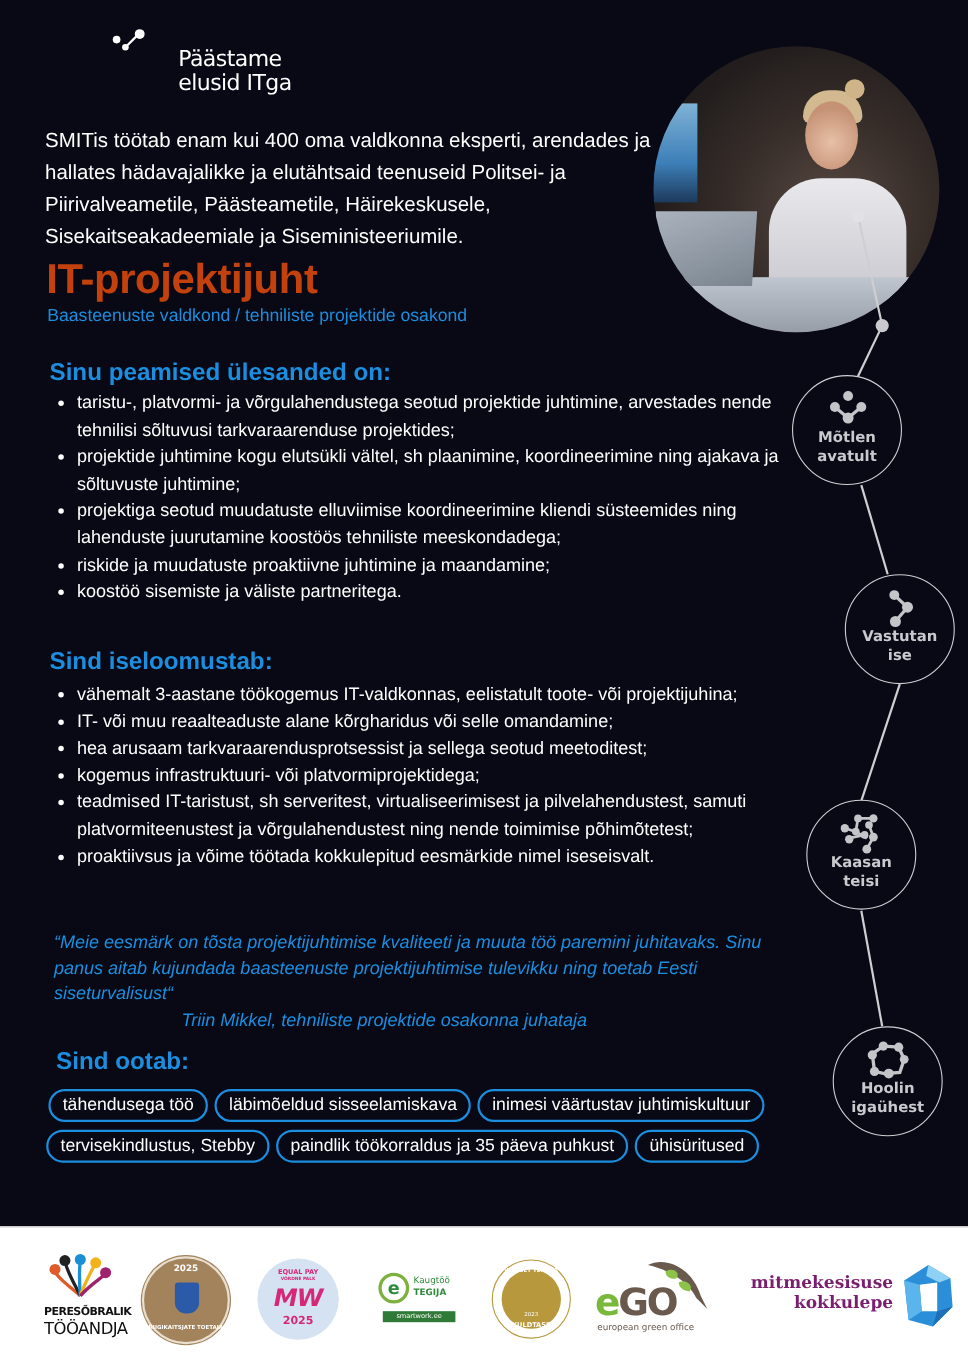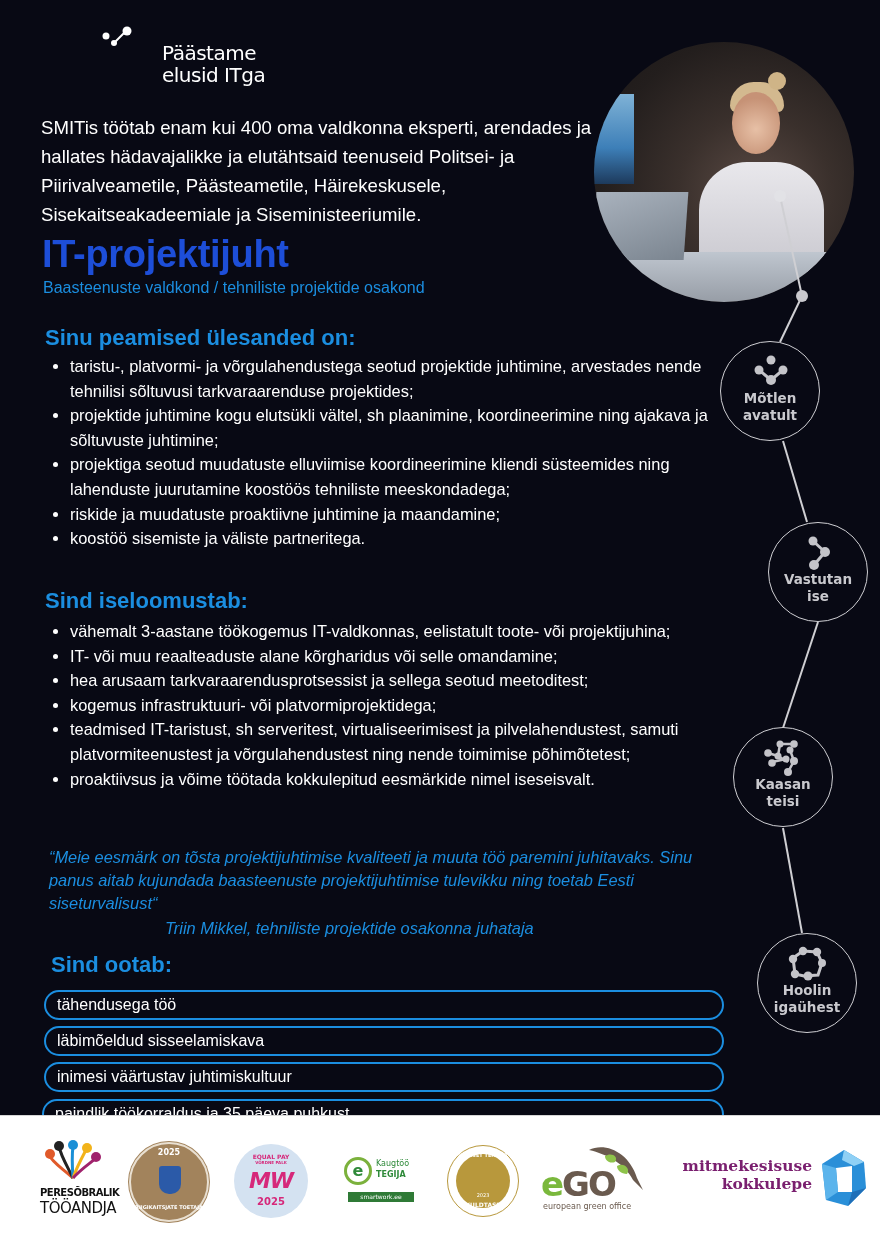--- a/index.html
+++ b/index.html
@@ -9,33 +9,33 @@
   .dark { position: absolute; left: 0; top: 0; width: 880px; height: 1115px; background: #080914; }
   .footer { position: absolute; left: 0; top: 1115px; width: 880px; height: 129px; background: #ffffff; border-top: 1px solid #d6d6d6; }
 
   
   .logo { position: absolute; left: 48px; top: 26px; width: 240px; height: 64px; }
   .logo-word { position: absolute; left: 0; top: 12px; font-family: "DejaVu Sans", sans-serif; font-weight: bold; font-size: 52px; color: #ffffff; letter-spacing: -2px; line-height: 56px; }
   .logo-tag { position: absolute; left: 114px; top: 16px; font-family: "DejaVu Sans", sans-serif; font-size: 20px; line-height: 22px; color: #ffffff; letter-spacing: -0.5px; }
 
   .intro { position: absolute; left: 41px; top: 113px; width: 560px; font-size: 18.6px; line-height: 29px; color: #ffffff; }
 
-  .title { position: absolute; left: 42px; top: 231px; font-size: 38px; font-weight: bold; color: #1d4ed8; letter-spacing: -0.3px; line-height: 46px; }
+  .title { position: absolute; left: 42px; top: 231px; font-size: 38px; font-weight: bold; color: #c2410c; letter-spacing: -0.3px; line-height: 46px; }
   .subtitle { position: absolute; left: 43px; top: 278px; font-size: 16px; color: #1b8ee0; line-height: 20px; }
 
   .section-h { position: absolute; font-size: 22px; color: #1b8ee0; line-height: 26px; }
   .bullets { position: absolute; left: 50px; width: 670px; list-style: none; }
   .bullets li { position: relative; padding-left: 20px; font-size: 16.4px; line-height: 24.6px; color: #ffffff; }
   .bullets li::before { content: ""; position: absolute; left: 3px; top: 10px; width: 5px; height: 5px; border-radius: 50%; background: #ffffff; }
 
   .quote { position: absolute; left: 49px; top: 846px; width: 690px; font-style: italic; font-size: 16.4px; line-height: 23px; color: #1b8ee0; }
   .quote-author { position: absolute; left: 165px; top: 917px; font-style: italic; font-size: 16.4px; line-height: 23px; color: #1b8ee0; }
 
   .chips { position: absolute; left: 44px; top: 990px; width: 680px; }
-  .chip-row { display: flex; gap: 6px; margin-bottom: 7px; flex-direction: column; }
+  .chip-row { display: flex; gap: 6px; margin-bottom: 7px; }
   .chip { height: 30px; padding: 0 11px; border: 2.5px solid #1b8ee0; border-radius: 15px; color: #ffffff; font-size: 16px; line-height: 25px; white-space: nowrap; }
 
   
   .photo { position: absolute; left: 594px; top: 42px; width: 260px; height: 260px; border-radius: 50%; overflow: hidden;
            background: radial-gradient(circle at 62% 58%, #5a4a44 0%, #3a302c 35%, #231e1d 70%, #1a1616 100%); }
   .ph-window { position: absolute; left: 0; top: 52px; width: 40px; height: 90px; background: linear-gradient(180deg,#7fb2d6 0%,#3d7fb8 60%,#1d3a5c 100%); }
   .ph-table { position: absolute; left: 0; top: 210px; width: 260px; height: 60px; background: linear-gradient(180deg,#bfc6cf 0%,#8f959e 100%); }
   .ph-laptop { position: absolute; left: 0; top: 150px; width: 92px; height: 68px; background: linear-gradient(160deg,#a9b2bd 0%,#7b8590 100%); transform: skewX(-4deg); }
   .ph-body { position: absolute; left: 105px; top: 120px; width: 125px; height: 110px; border-radius: 48px 48px 10px 10px; background: linear-gradient(180deg,#e9e8ec 0%,#c9c8cf 100%); }
   .ph-head { position: absolute; left: 138px; top: 50px; width: 48px; height: 62px; border-radius: 50%; background: radial-gradient(circle at 50% 60%,#e7c0a6 0%,#c69276 70%); }
@@ -109,20 +109,21 @@
 <div class="quote-author">Triin Mikkel, tehniliste projektide osakonna juhataja</div>
 
 <h2 class="section-h" style="left:51px;top:952px;">Sind ootab:</h2>
 <div class="chips">
   <div class="chip-row">
     <span class="chip">tähendusega töö</span>
     <span class="chip">läbimõeldud sisseelamiskava</span>
     <span class="chip">inimesi väärtustav juhtimiskultuur</span>
   </div>
   <div class="chip-row" style="margin-left:-2px">
+    <span class="chip">tervisekindlustus, Stebby</span>
     <span class="chip">paindlik töökorraldus ja 35 päeva puhkust</span>
     <span class="chip">ühisüritused</span>
   </div>
 </div>
 
 <svg class="timeline" viewBox="0 0 880 1115">
   <g stroke="#cfcfd3" stroke-width="2" fill="none">
     <line x1="780" y1="196" x2="802" y2="296"></line>
     <line x1="802" y1="296" x2="780" y2="342"></line>
     <line x1="783" y1="441" x2="807" y2="522"></line>

